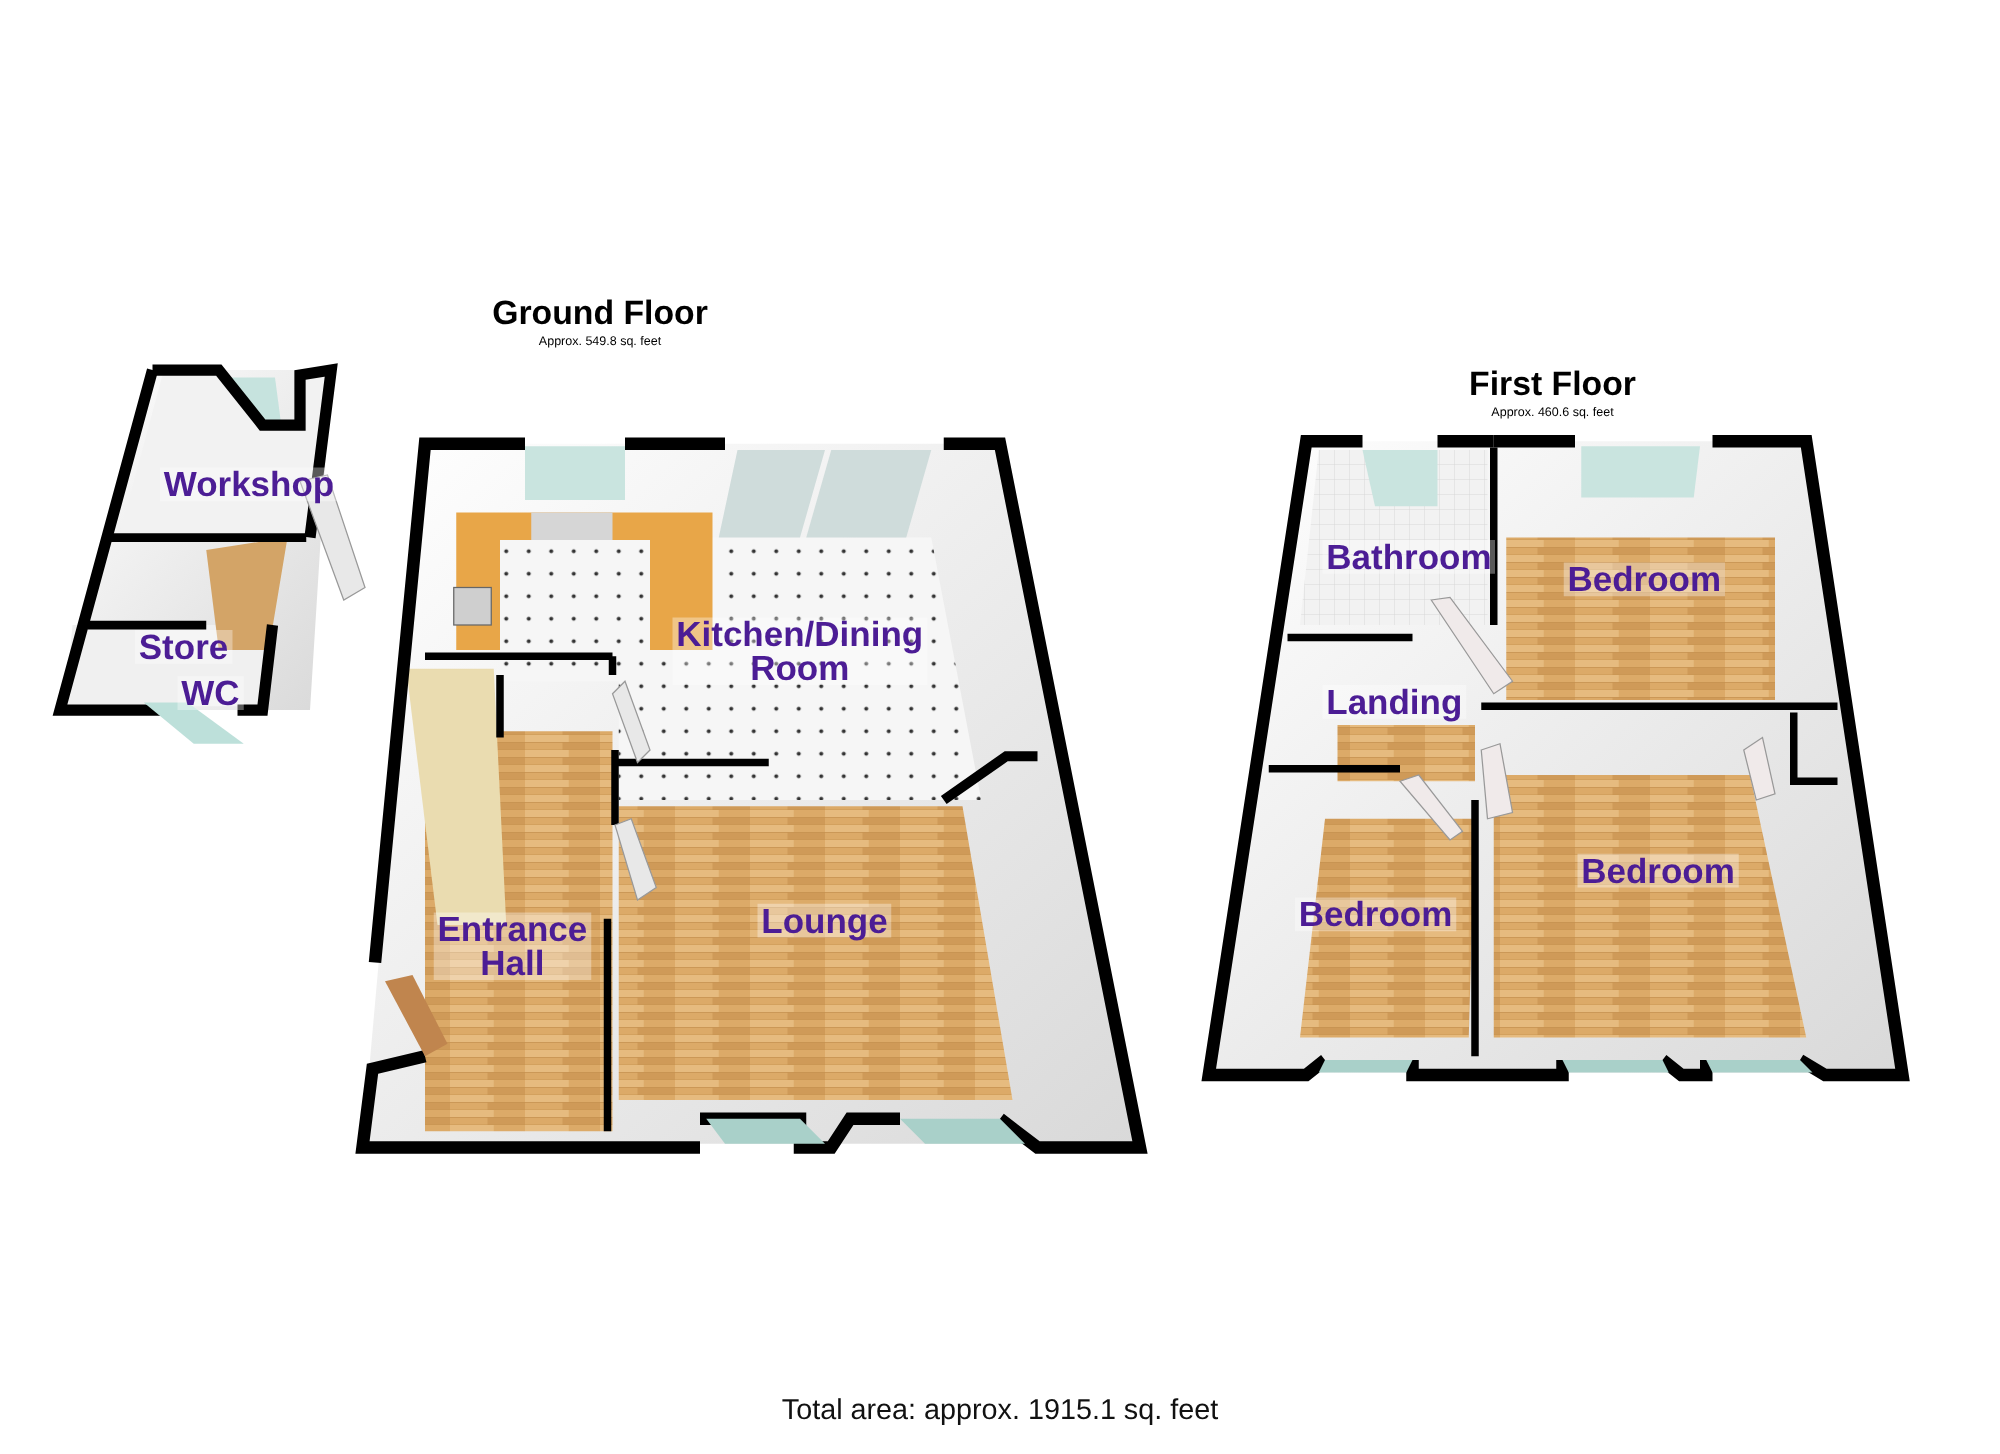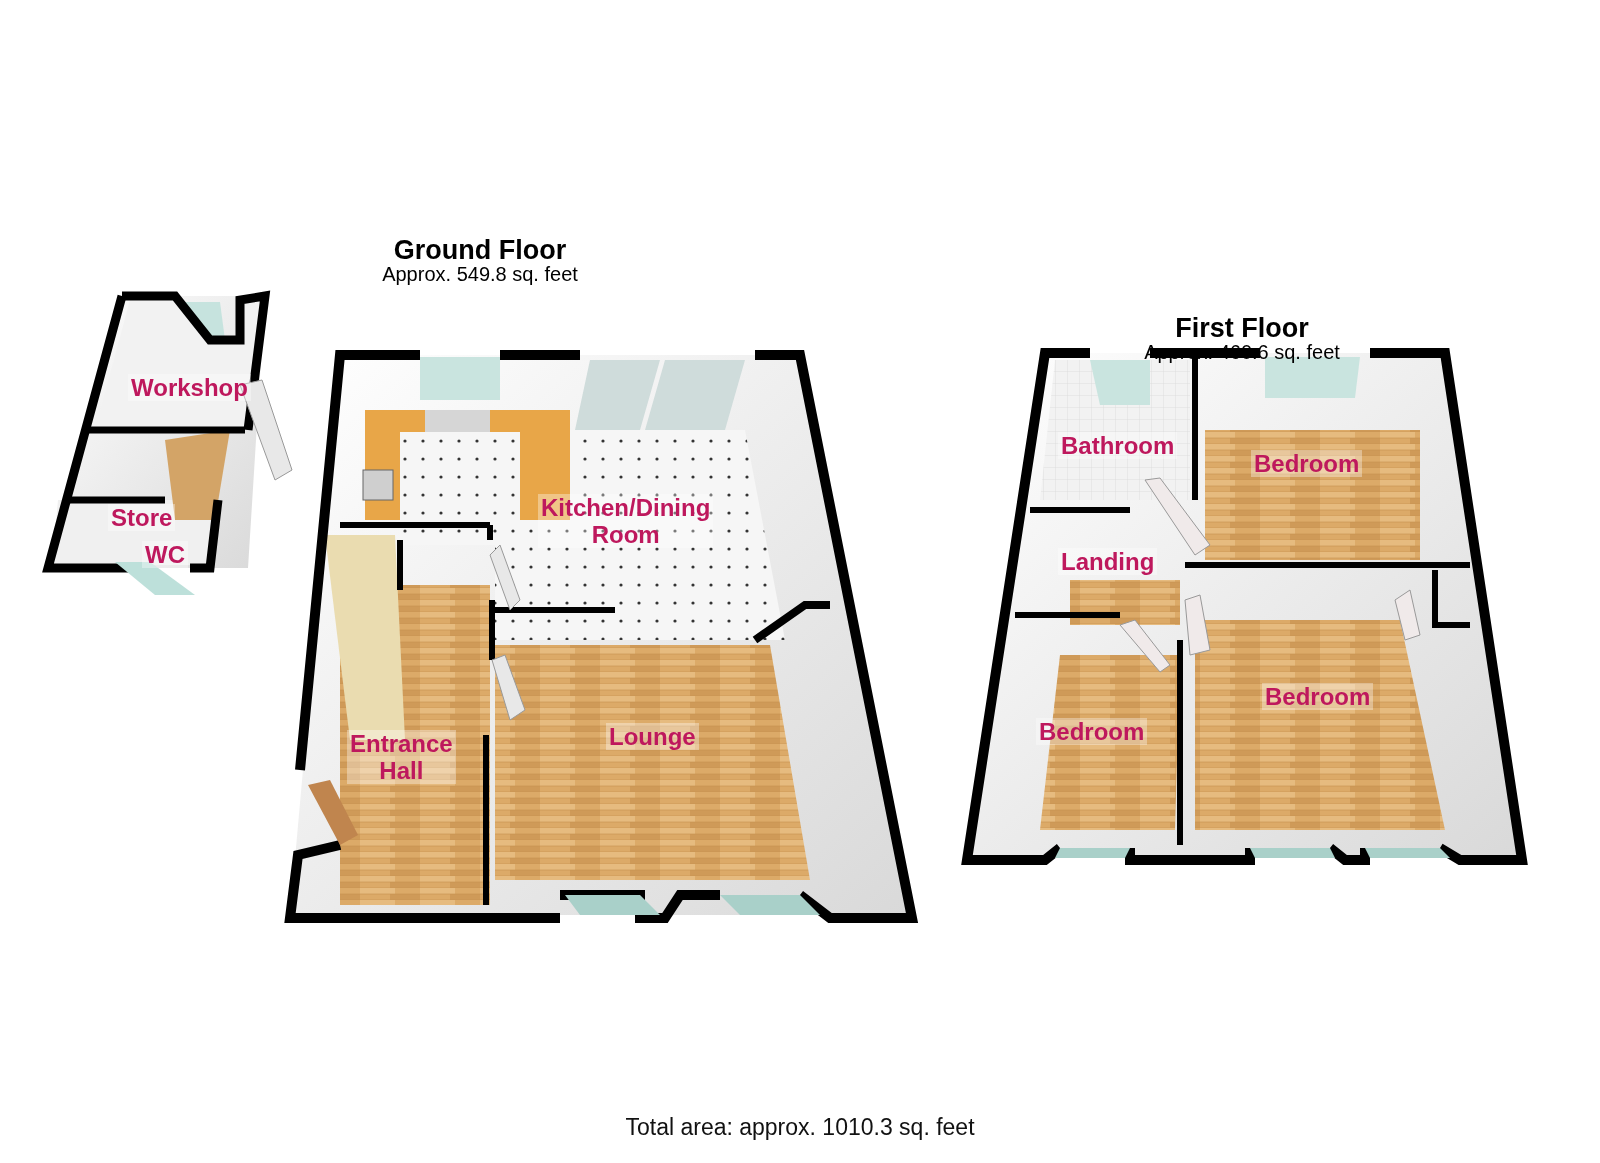--- a/index.html
+++ b/index.html
@@ -1,21 +1,21 @@
 <!DOCTYPE html>
 <html><head>
 <meta charset="utf-8">
 <style>
   html, body { margin:0; padding:0; background:#ffffff; }
   body { width:1600px; height:1163px; position:relative; overflow:hidden; font-family:"Liberation Sans", sans-serif; }
   svg { position:absolute; left:0; top:0; }
   .floor-title { position:absolute; text-align:center; color:#000000; }
   .floor-title .t { font-weight:bold; font-size:27px; line-height:30px; }
-  .floor-title .s { font-size:20px; line-height:18px; }
-  .room-label { position:absolute; font-weight:bold; font-size:24px; line-height:27px; color:#be185d; text-align:center;
+  .floor-title .s { font-size:10px; line-height:18px; }
+  .room-label { position:absolute; font-weight:bold; font-size:28px; line-height:27px; color:#4c1d95; text-align:center;
     background:rgba(255,255,255,0.35); padding:0 3px; white-space:nowrap; }
   .total { position:absolute; left:0; width:1600px; top:1114px; text-align:center; font-size:23px; color:#111; }
 </style>
 </head>
 <body>
 
 <svg width="1600" height="1163" viewBox="0 0 1600 1163">
   <defs>
     <pattern id="wood" width="60" height="12" patternUnits="userSpaceOnUse">
       <rect width="60" height="12" fill="#dcaa68"></rect>
@@ -130,21 +130,21 @@
     <polygon points="1060,848 1130,848 1125,858 1055,858" fill="#a9d0c9"></polygon>
     <polygon points="1250,848 1330,848 1335,858 1255,858" fill="#a9d0c9"></polygon>
     <polygon points="1365,848 1440,848 1450,858 1370,858" fill="#a9d0c9"></polygon>
   </g>
 </svg>
 
 <div class="floor-title" style="left:330px; top:235px; width:300px;">
   <div class="t">Ground Floor</div>
   <div class="s">Approx. 549.8 sq. feet</div>
 </div>
-<div class="floor-title" style="left:1092px; top:292px; width:300px;margin-top:21px;">
+<div class="floor-title" style="left:1092px; top:292px; width:300px;">
   <div class="t">First Floor</div>
   <div class="s">Approx. 460.6 sq. feet</div>
 </div>
 
 <div class="room-label" style="left:128px; top:374px;">Workshop</div>
 <div class="room-label" style="left:108px; top:472px;margin-top:32px;">Store</div>
 <div class="room-label" style="left:142px; top:541px;">WC</div>
 
 <div class="room-label" style="left:538px; top:494px;">
   <div>Kitchen/Dining</div>
@@ -155,13 +155,13 @@
   <div>Hall</div>
 </div>
 <div class="room-label" style="left:606px; top:723px;">Lounge</div>
 
 <div class="room-label" style="left:1058px; top:432px;">Bathroom</div>
 <div class="room-label" style="left:1058px; top:548px;">Landing</div>
 <div class="room-label" style="left:1251px; top:450px;">Bedroom</div>
 <div class="room-label" style="left:1036px; top:718px;">Bedroom</div>
 <div class="room-label" style="left:1262px; top:683px;">Bedroom</div>
 
-<div class="total">Total area: approx. 1010.3 sq. feet</div>
+<div class="total">Total area: approx. 1915.1 sq. feet</div>
 
 </body></html>

